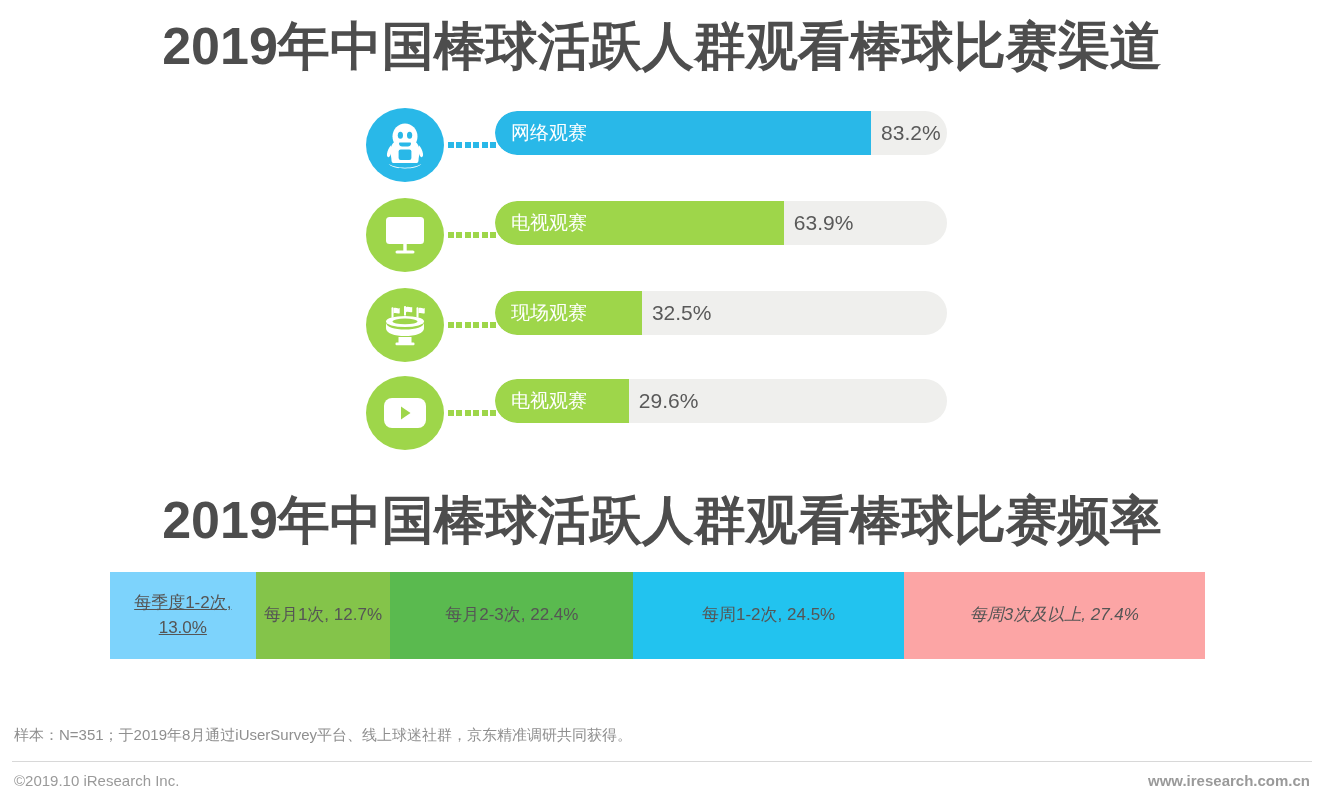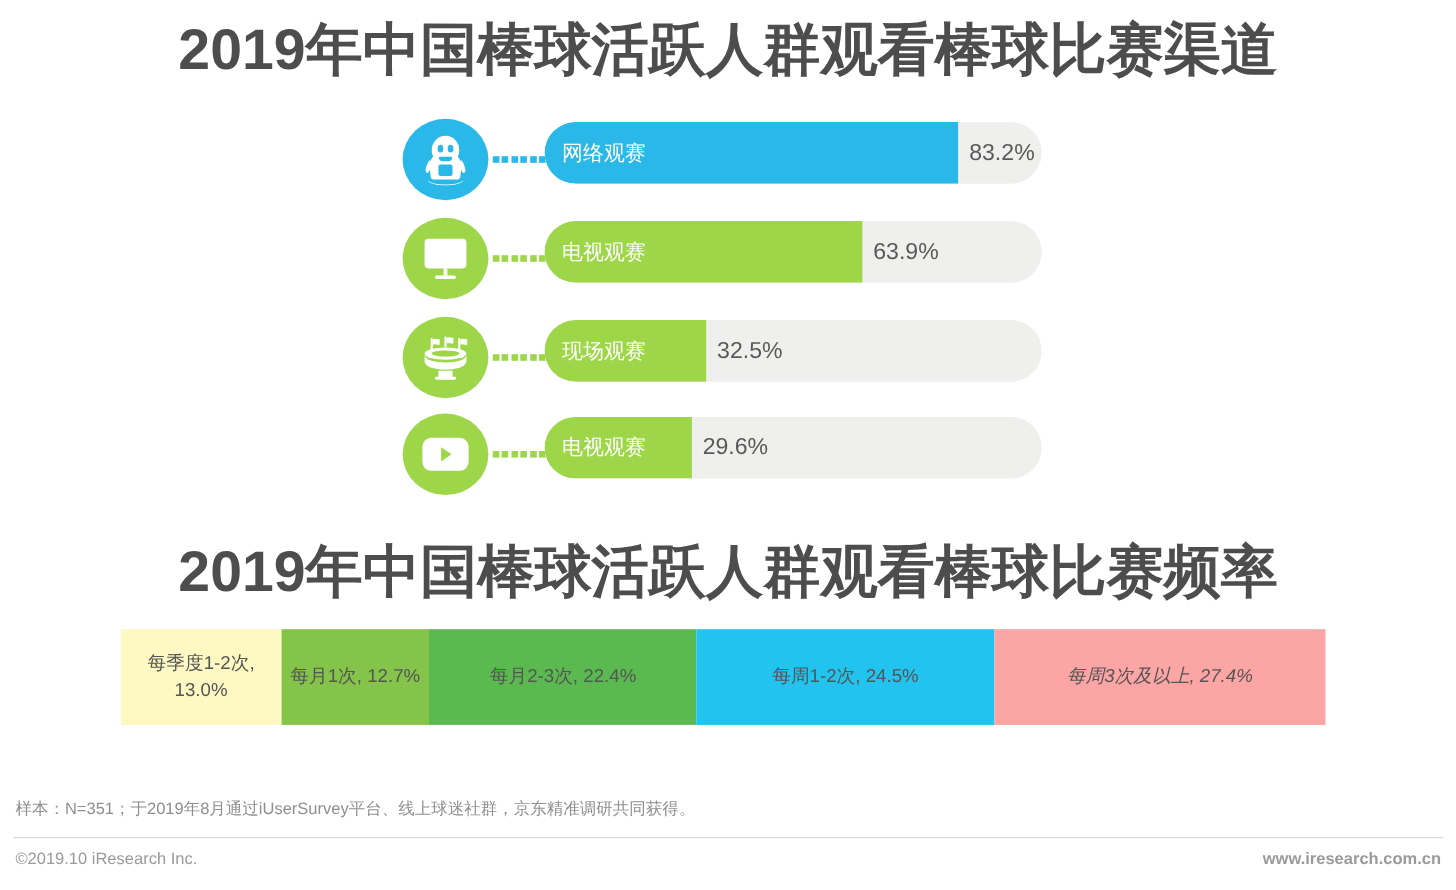--- a/index.html
+++ b/index.html
@@ -76,21 +76,21 @@
     height: 6px;
     background: #9ed64a;
   }
   .dots.cyan i { background: #29b8e8; }
 
   .track {
     position: absolute;
     left: 129px;
     top: 11px;
     width: 452px;
-    height: 56px;
+    height: 44px;
     border-radius: 28px;
     overflow: hidden;
   }
   .fill {
     position: absolute;
     left: 0;
     top: 0;
     height: 100%;
     border-radius: 28px 0 0 28px;
   }
@@ -292,21 +292,21 @@
       <div class="fill" style="width:29.6%;background:#9ed64a;"></div>
       <div class="bar-label">电视观赛</div>
       <div class="bar-value" style="left:calc(29.6% + 10px);">29.6%</div>
     </div>
   </div>
 </div>
 
 <div id="title-2" class="chart-title">2019年中国棒球活跃人群观看棒球比赛频率</div>
 
 <div class="stacked">
-  <div class="seg" style="flex:0 0 13.3%;background:#fef9c3;">每季度1-2次, 13.0%</div>
+  <div class="seg" style="flex:0 0 13.3%;background:#7dd3fc;text-decoration:underline;">每季度1-2次, 13.0%</div>
   <div class="seg" style="flex:0 0 12.3%;background:#84c44a;">每月1次, 12.7%</div>
   <div class="seg" style="flex:0 0 22.2%;background:#5aba4f;">每月2-3次, 22.4%</div>
   <div class="seg" style="flex:0 0 24.7%;background:#22c3ef;">每周1-2次, 24.5%</div>
   <div class="seg" style="flex:0 0 27.5%;background:#fca5a5;font-style:italic;">每周3次及以上, 27.4%</div>
 </div>
 
 <div class="footnote">样本：N=351；于2019年8月通过iUserSurvey平台、线上球迷社群，京东精准调研共同获得。</div>
 <div class="rule"></div>
 <div class="footer-left">©2019.10 iResearch Inc.</div>
 <div class="footer-right">www.iresearch.com.cn</div>

